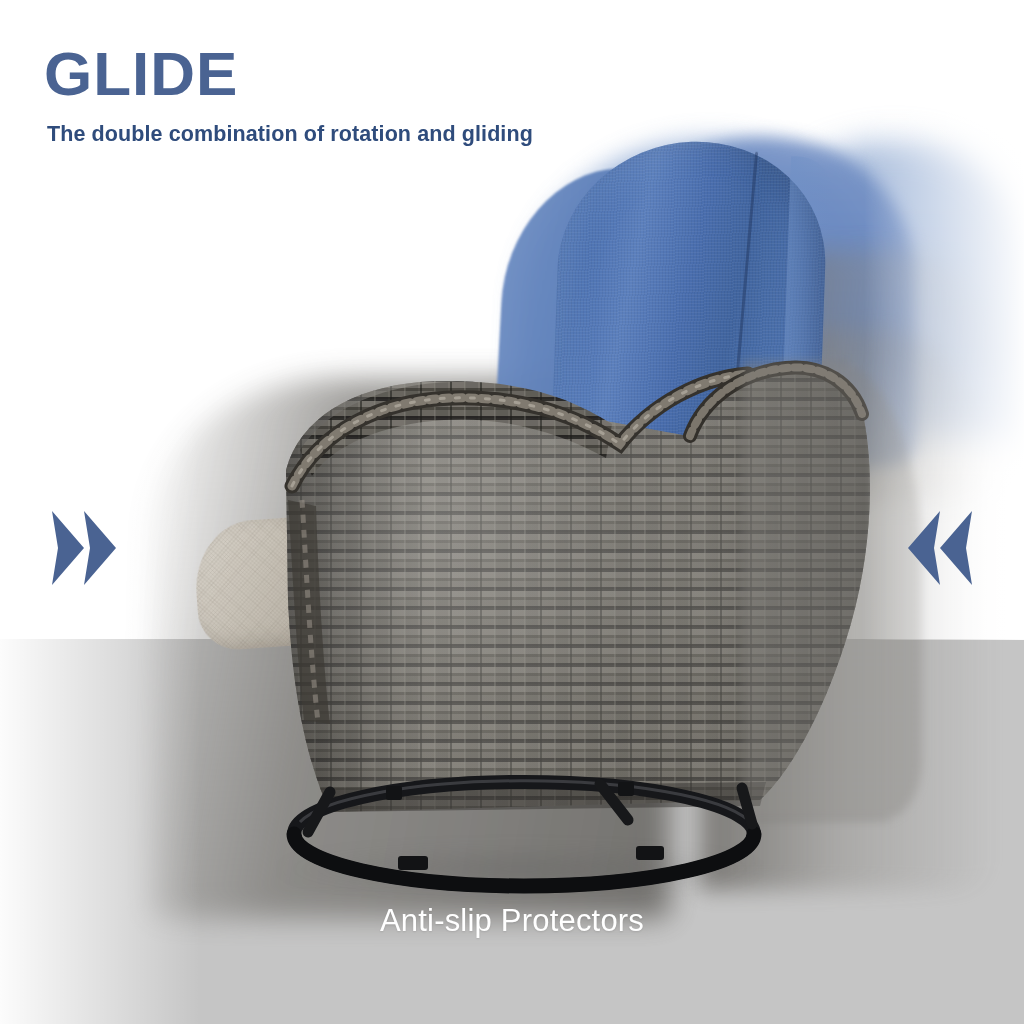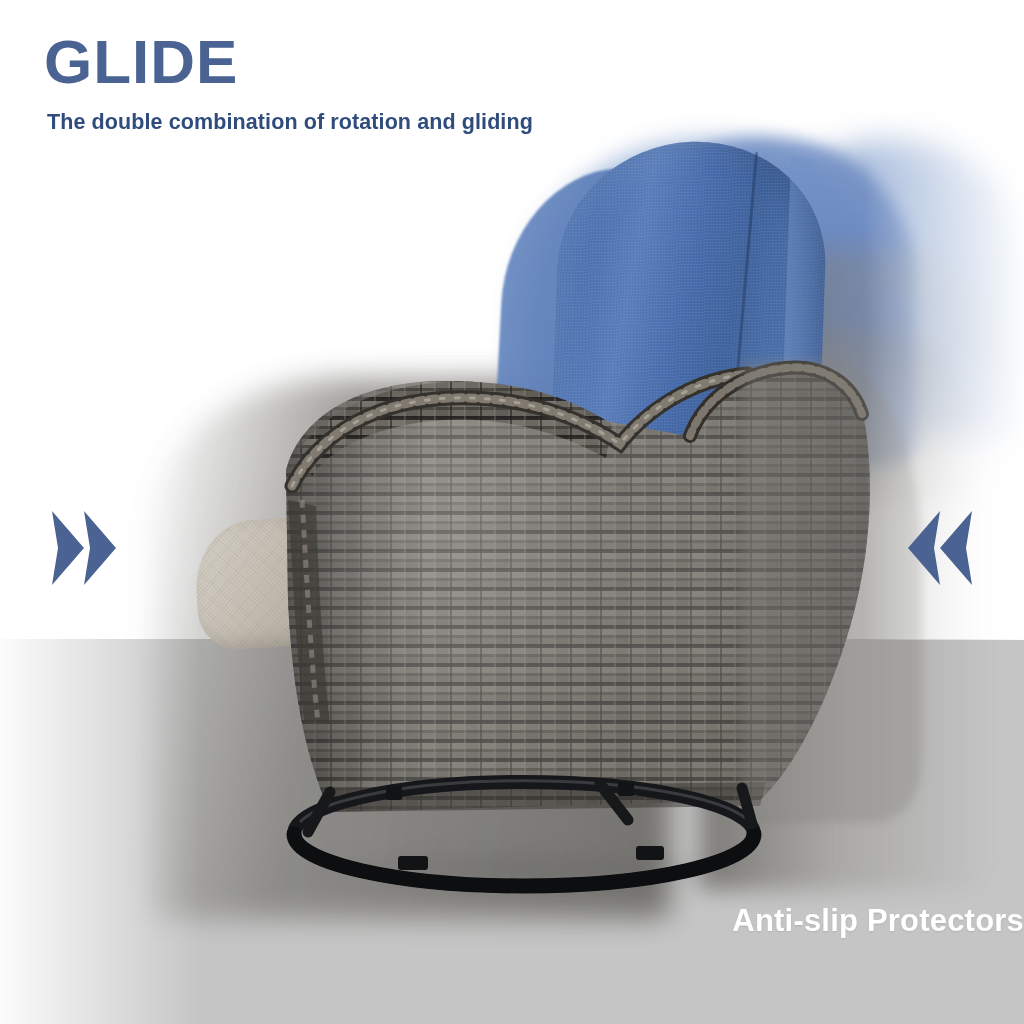--- a/index.html
+++ b/index.html
@@ -39,21 +39,21 @@
     top: 26px;
     width: 640px;
     z-index: 60;
   }
   .headline {
     font-size: 62px;
     font-weight: 700;
     letter-spacing: 1px;
     line-height: 1.02;
     color: #4a6392;
-    margin: 4px 0 12px 0;
+    margin: 16px 0 12px 0;
     white-space: nowrap;
   }
   .subline {
     font-size: 21.5px;
     font-weight: 700;
     color: #2f4c7c;
     line-height: 1.62;
     margin: 3px;
     letter-spacing: 0.1px;
     white-space: nowrap;
@@ -67,23 +67,23 @@
   }
   .chev-left  { left: 50px; }
   .chev-right { left: 902px; }
 
   
   .caption {
     position: absolute;
     left: 0;
     top: 903px;
     width: 1024px;
-    text-align: right;
+    text-align: center;
     font-size: 31px;
-    font-weight: 700;
+    font-weight: 400;
     color: #ffffff;
     letter-spacing: 0.2px;
     z-index: 60;
     text-shadow: 0 1px 2px rgba(0,0,0,0.10);
   }
 
   
   .photo {
     position: absolute;
     left: 0; top: 0;

